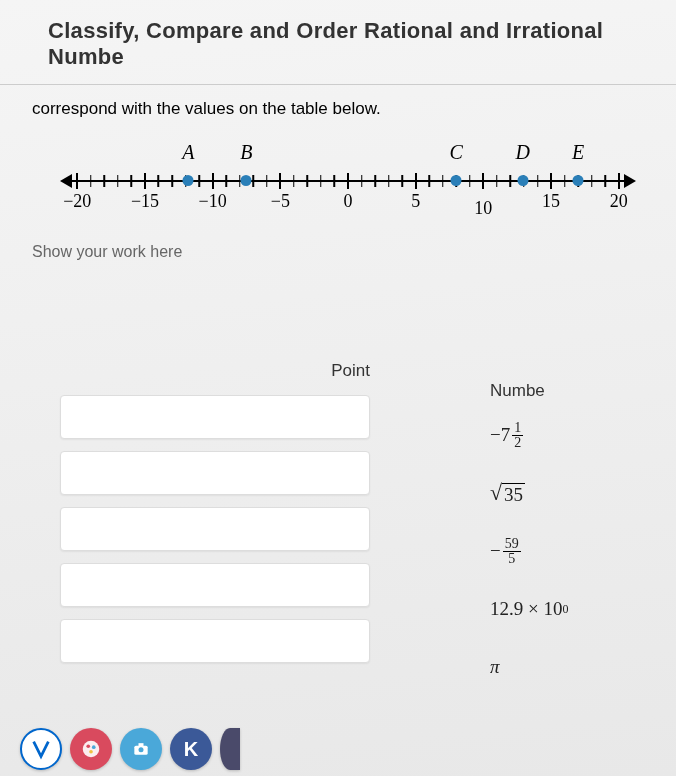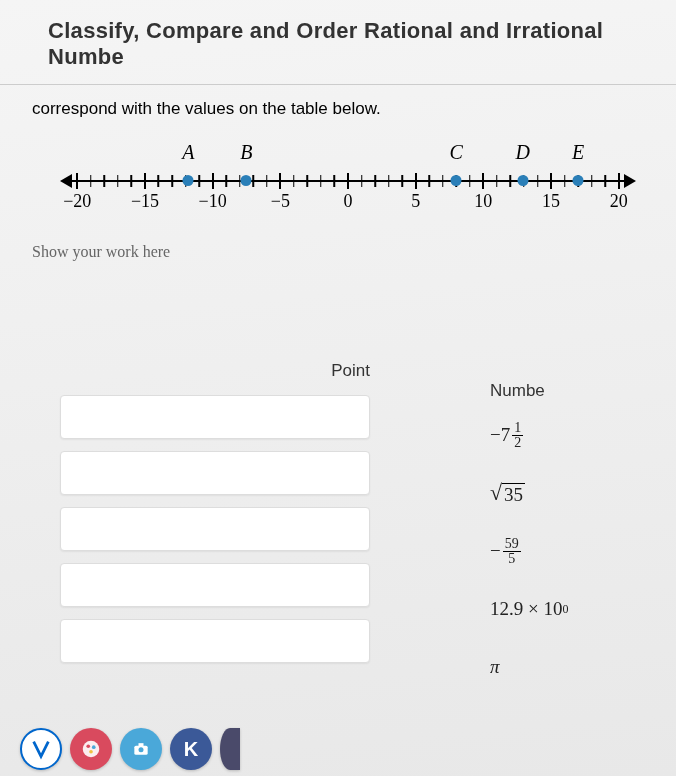--- a/index.html
+++ b/index.html
@@ -97,21 +97,20 @@
   .nl-num {
     position: absolute;
     font-family: 'Times New Roman', serif;
     font-size: 18px;
     transform: translateX(-50%);
   }
   .show-work {
     font-size: 16px;
     color: #666;
     padding: 22px 0 0 32px;
-    font-family: Liberation Serif, serif;
   }
   .table-area {
     position: relative;
     margin-top: 100px;
     padding: 0 40px 0 60px;
     display: flex;
   }
   .point-col {
     width: 310px;
   }
@@ -258,21 +257,21 @@
         <div class="nl-point" style="left: 80.315%;"></div>
         <div class="nl-point" style="left: 89.95%;"></div>
       </div>
       <div class="nl-labels-bottom">
         <span class="nl-num" style="left: 3%;">−20</span>
         <span class="nl-num" style="left: 14.75%; text-align: right;">−15</span>
         <span class="nl-num" style="left: 26.5%;">−10</span>
         <span class="nl-num" style="left: 38.25%;">−5</span>
         <span class="nl-num" style="left: 50%;">0</span>
         <span class="nl-num" style="left: 61.75%;">5</span>
-        <span class="nl-num" style="left: 73.5%;">10</span>
+        <span class="nl-num" style="left: 73.5%; margin-top: 7px;">10</span>
         <span class="nl-num" style="left: 85.25%;">15</span>
         <span class="nl-num" style="left: 97%;">20</span>
       </div>
     </div>
 </div>
 
 <div class="show-work">Show your work here</div>
 
 <div class="table-area">
   <div class="point-col">

